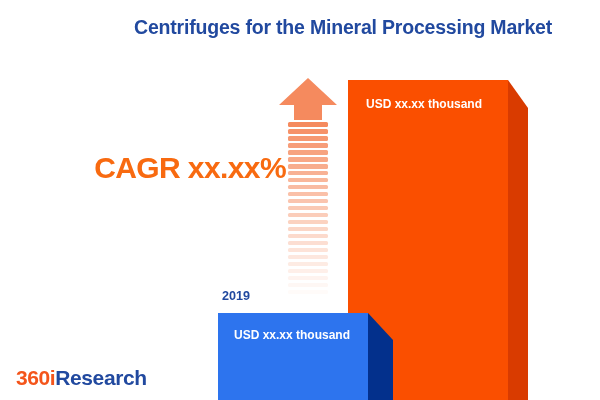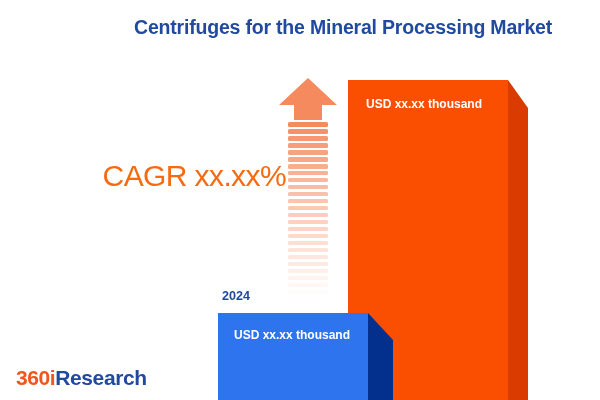--- a/index.html
+++ b/index.html
@@ -40,23 +40,23 @@
     width: 256px;
     text-align: right;
   }
   #cagr-statement {
     font-size: 13.2px;
     font-weight: bold;
     line-height: 17.5px;
     color: #16161a;
   }
   #cagr-value {
-    margin-top: 12px;
+    margin-top: 4px;
     font-size: 30px;
-    font-weight: normal;
+    font-weight: bold;
     color: #F86A10;
     letter-spacing: -0.6px;
     line-height: 1.05;
   }
 
   
   #logo {
     position: absolute;
     left: 16px;
     top: 366px;
@@ -183,21 +183,21 @@
 
   <div id="label-2032" class="bar-year">2032</div>
   <div id="bar-2032-group" class="bar-group">
     <svg id="bar-2032-side" class="bar-side" viewBox="0 0 20 320" preserveAspectRatio="none">
       <path d="M0 0 L20 28 L20 320 L0 320 Z" fill="#D93B00"></path>
     </svg>
     <div id="bar-2032-front" class="bar-front"></div>
     <div id="bar-2032-value" class="bar-value">USD xx.xx thousand</div>
   </div>
 
-  <div id="label-2024" class="bar-year">2024</div>
+  <div id="label-2024" class="bar-year">2019</div>
   <div id="bar-2024-group" class="bar-group">
     <svg id="bar-2024-side" class="bar-side" viewBox="0 0 25 87" preserveAspectRatio="none">
       <path d="M0 0 L25 27 L25 87 L0 87 Z" fill="#03308C"></path>
     </svg>
     <div id="bar-2024-front" class="bar-front"></div>
     <div id="bar-2024-value" class="bar-value">USD xx.xx thousand</div>
   </div>
 
   <div id="logo">
     <span class="logo-orange">360i</span><span class="logo-blue">Research</span>

